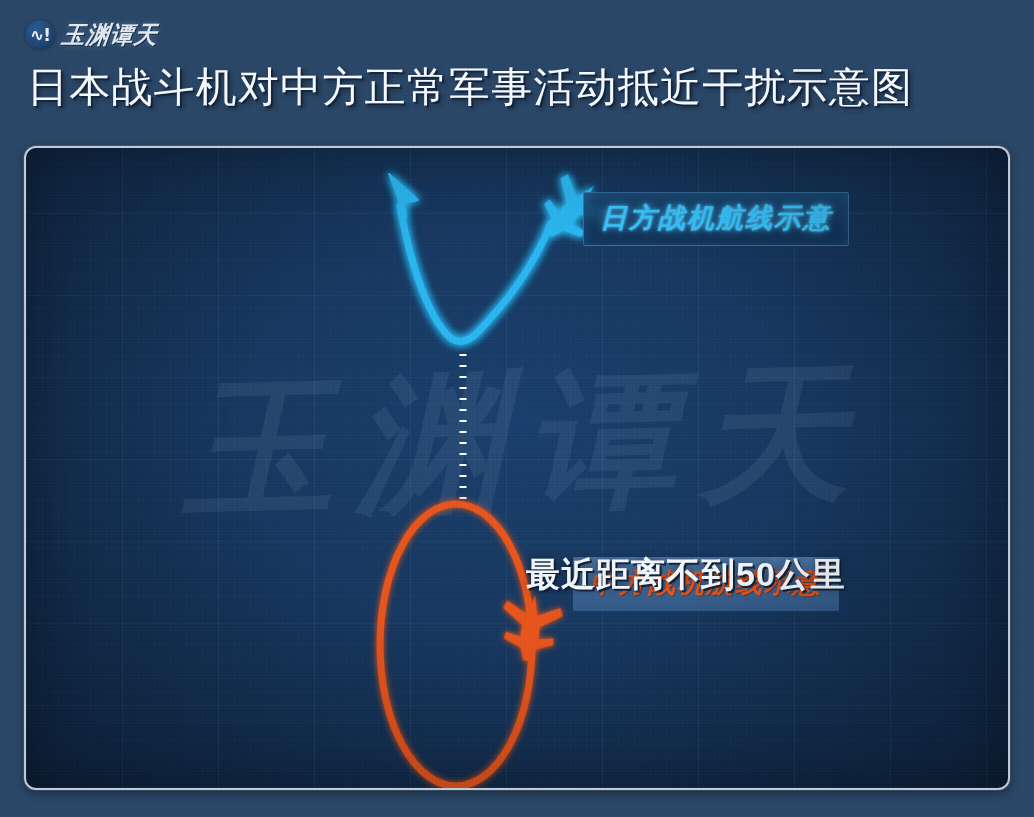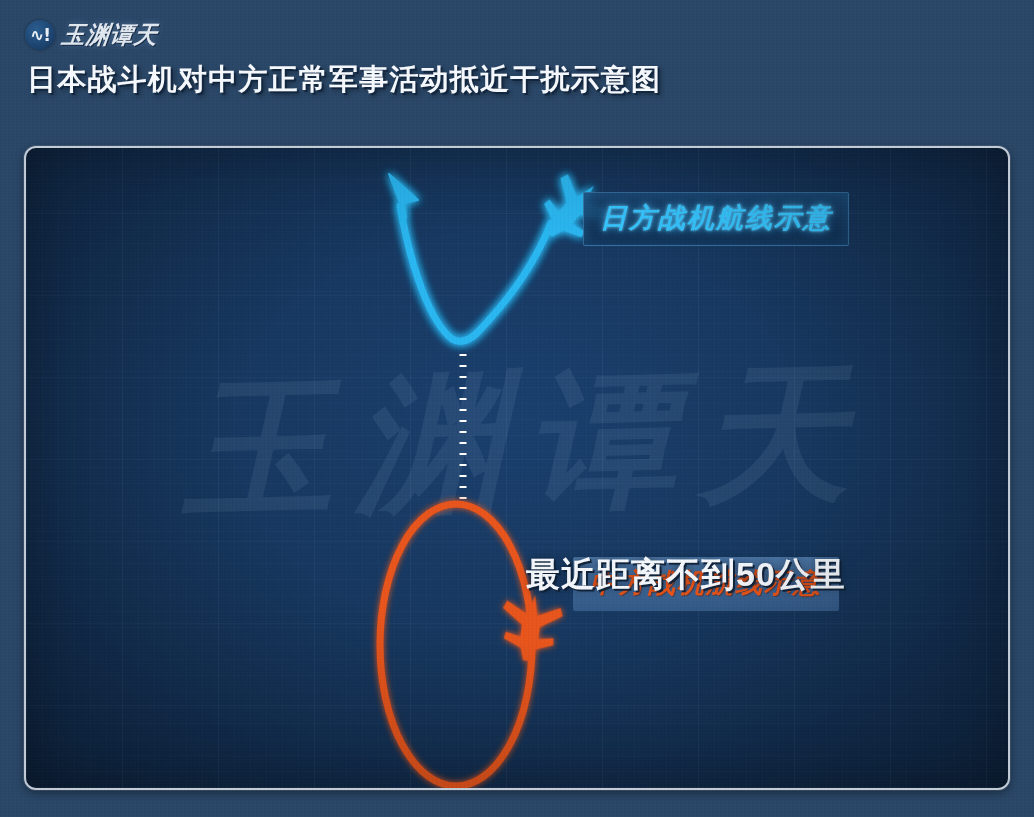--- a/index.html
+++ b/index.html
@@ -81,22 +81,22 @@
     transform: skewX(-7deg) scaleY(1.05);
     font-family: "Liberation Serif", "DejaVu Serif", serif;
     opacity: .93;
   }
   #page-title {
     position: absolute;
     left: 27px;
     top: 60px;
     width: 990px;
     color: #f4f7fb;
-    font-size: 29px;
-    font-weight: bold;
+    font-size: 41px;
+    font-weight: normal;
     letter-spacing: 1.2px;
     white-space: nowrap;
     text-shadow:
       2px 2px 0 rgba(18,38,62,.95),
       3px 3px 5px rgba(0,0,0,.45);
     font-family: "Liberation Sans", "DejaVu Sans", sans-serif;
     transform: scaleX(1.0);
   }
 
   

